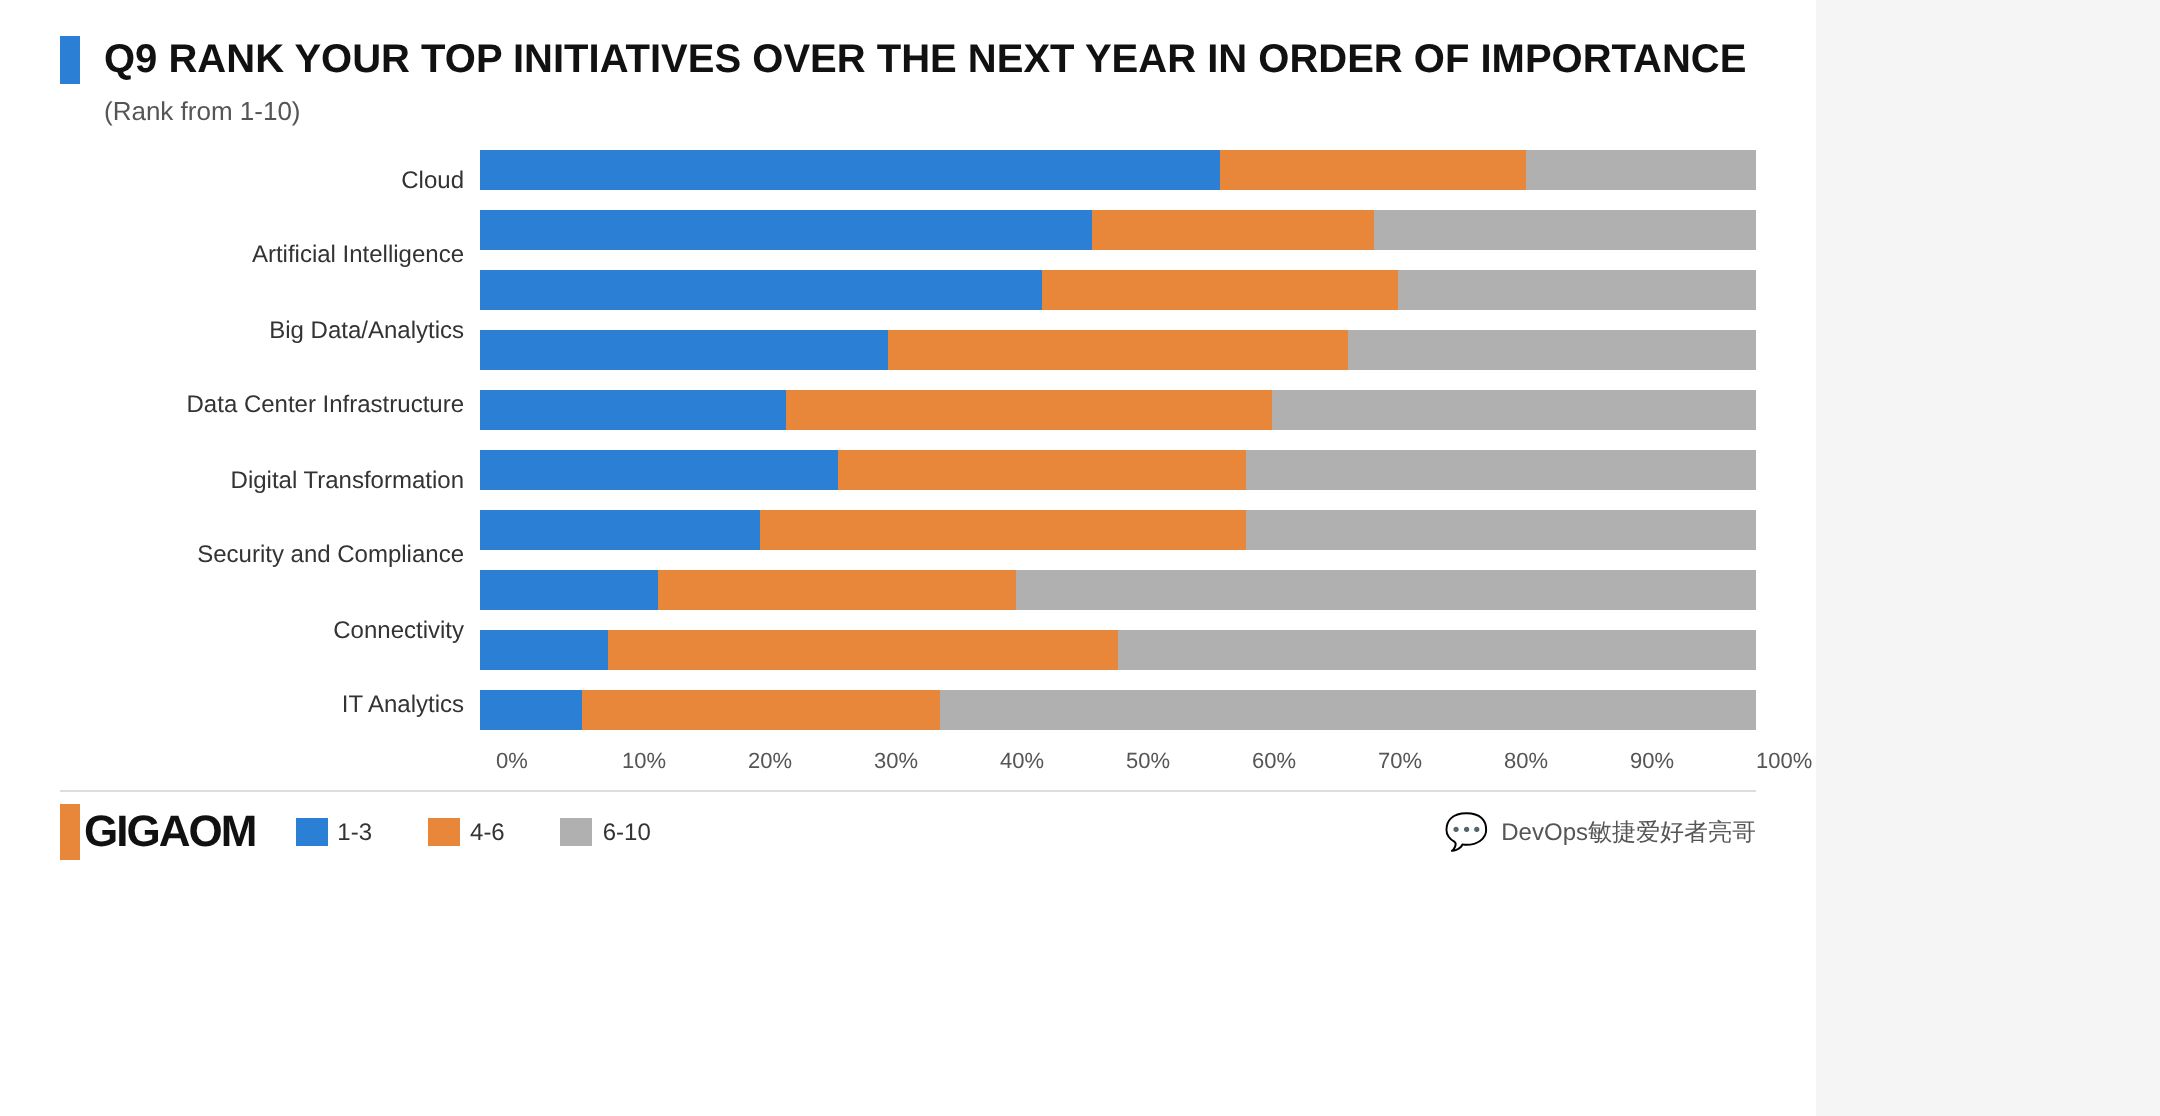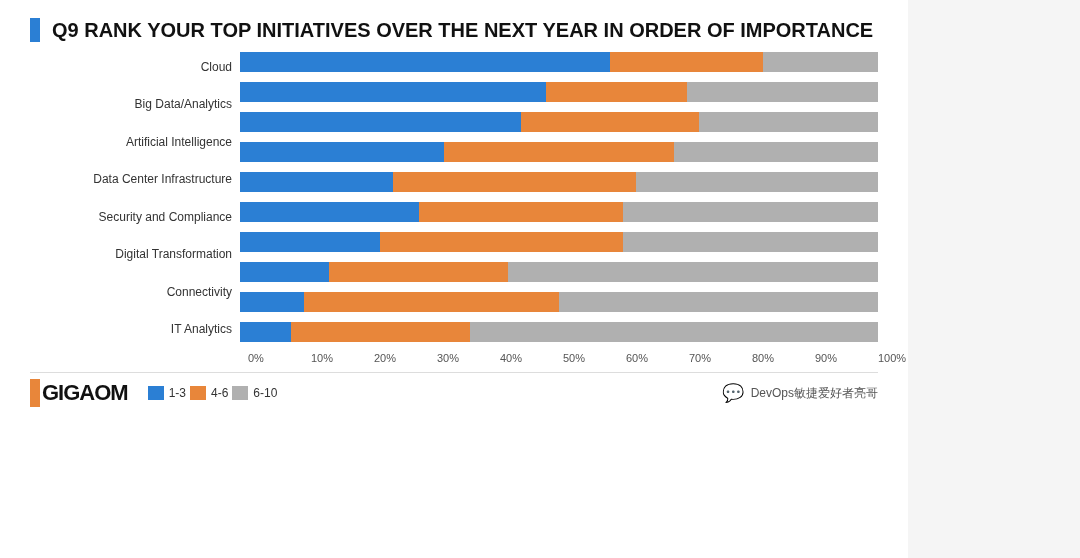--- a/index.html
+++ b/index.html
@@ -125,21 +125,21 @@
     }
     .logo-text {
       font-size: 22px;
       font-weight: 900;
       color: #111;
       letter-spacing: -1px;
     }
     .legend {
       display: flex;
       align-items: center;
-      gap: 4px;
+      gap: 28px;
     }
     .legend-item {
       display: flex;
       align-items: center;
       gap: 5px;
       font-size: 12px;
       color: #333;
     }
     .legend-box {
       width: 16px;
@@ -159,29 +159,30 @@
   </style>
 </head>
 <body>
 
 <div class="container">
 
   <div class="title-bar">
     <div class="title-accent"></div>
     <div class="title-text">Q9 RANK YOUR TOP INITIATIVES OVER THE NEXT YEAR IN ORDER OF IMPORTANCE</div>
   </div>
+  <div class="subtitle">(Rank from 1-10)</div>
 
   <div class="chart-area">
     <div class="labels-col" id="labels-col">
         <div class="label-item">Cloud</div>
+        <div class="label-item">Artificial Intelligence</div>
         <div class="label-item">Big Data/Analytics</div>
-        <div class="label-item">Artificial Intelligence</div>
         <div class="label-item">Data Center Infrastructure</div>
+        <div class="label-item">Digital Transformation</div>
         <div class="label-item">Security and Compliance</div>
-        <div class="label-item">Digital Transformation</div>
         <div class="label-item">Connectivity</div>
         <div class="label-item">IT Analytics</div>
       </div>
     <div class="bars-col" id="bars-col">
         <div class="bar-row">
           <div class="bar-segment seg-blue" style="width: 58%;"></div>
           <div class="bar-segment seg-orange" style="width: 24%;"></div>
           <div class="bar-segment seg-gray" style="width: 18%;"></div>
         </div>
         <div class="bar-row">

